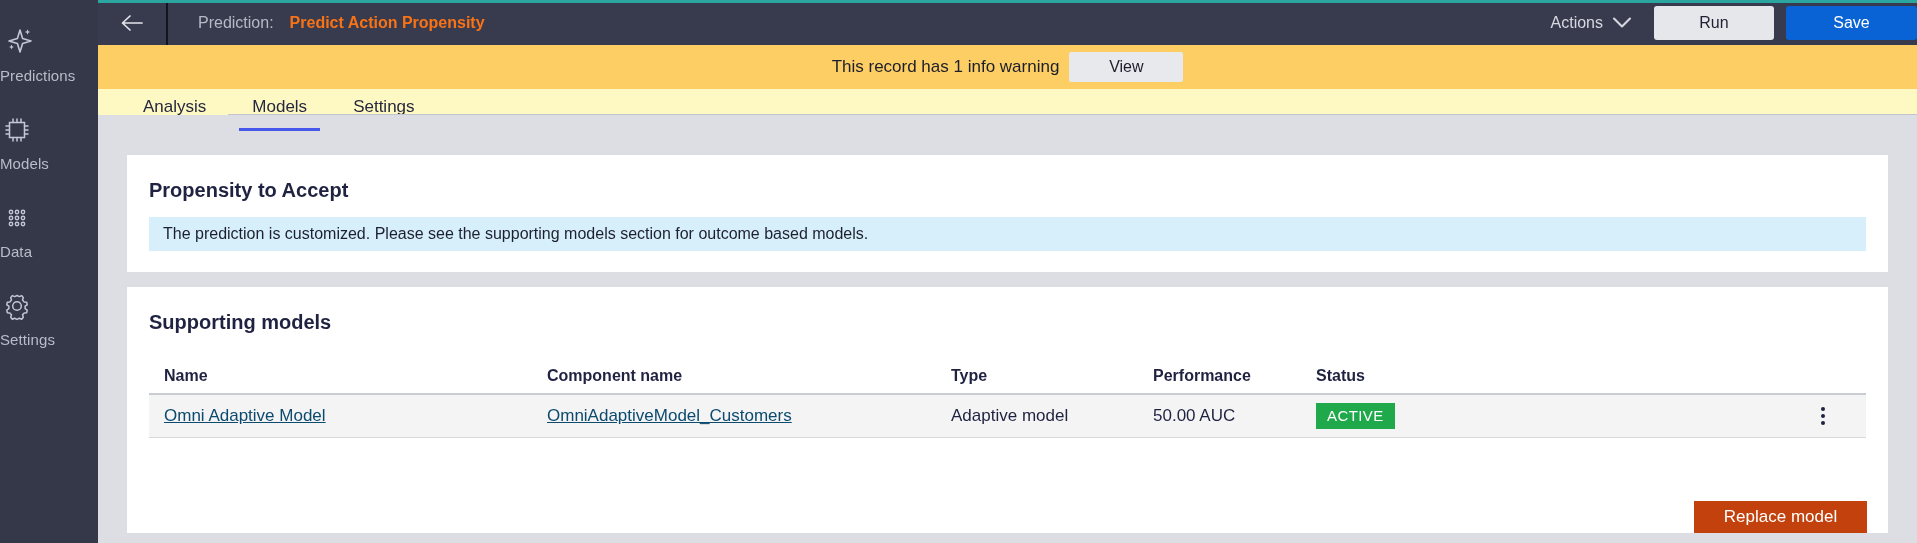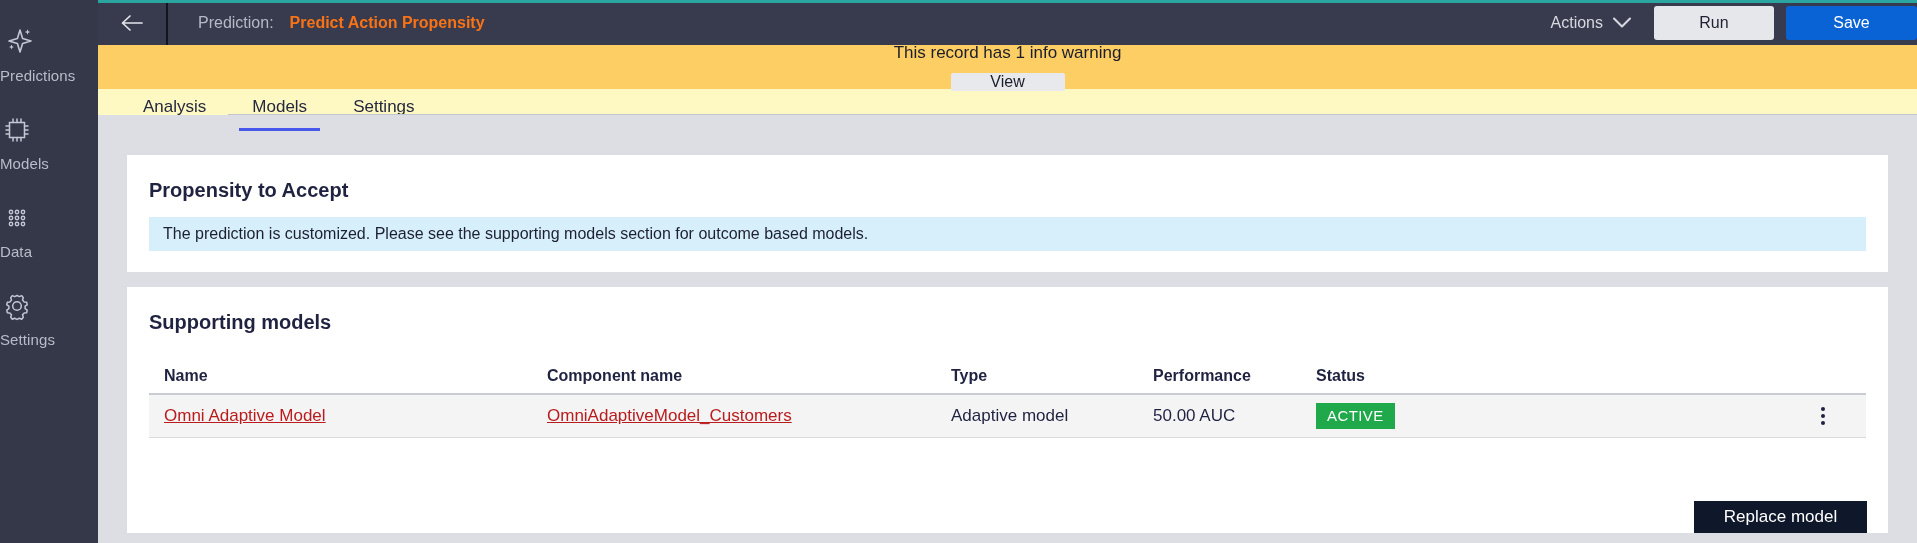--- a/index.html
+++ b/index.html
@@ -134,21 +134,20 @@
   #warning-banner {
     position: absolute;
     left: 98px; top: 45px;
     width: 1819px; height: 44px;
     background: #fcce63;
     display: flex;
     align-items: center;
     justify-content: center;
     gap: 10px;
     z-index: 4;
-    flex-direction: column;
   }
   #warning-text {
     font-size: 17px;
     color: #1c1e2b;
   }
   #view-btn {
     height: 30px;
     min-width: 114px;
     background: #e8e9ec;
     border: none;
@@ -249,21 +248,21 @@
   .cell { flex: none; }
   .c-name      { width: 398px; padding-left: 15px; }
   .c-component { width: 404px; }
   .c-type      { width: 202px; }
   .c-perf      { width: 163px; }
   .c-status    { width: 380px; }
   .c-menu      { width: 155px; display: flex; justify-content: flex-end; padding-right: 16px; }
 
   .link {
     font-size: 17px;
-    color: #b91c1c;
+    color: #0c4a6e;
     text-decoration: underline;
     cursor: pointer;
     margin-top: 22px;
   }
   .plain {
     font-size: 17px;
     color: #1f2240;
   }
   #status-badge {
     display: inline-block;
@@ -285,21 +284,21 @@
     width: 4px; height: 4px;
     border-radius: 50%;
     background: #1f2240;
   }
 
   
   #replace-tooltip {
     position: absolute;
     left: 1694px; top: 501px;
     width: 173px; height: 32px;
-    background: #0f172a;
+    background: #c2410c;
     color: #ffffff;
     font-size: 17px;
     display: flex;
     align-items: center;
     justify-content: center;
     z-index: 20;
     cursor: pointer;
   }
 </style>
 </head>

